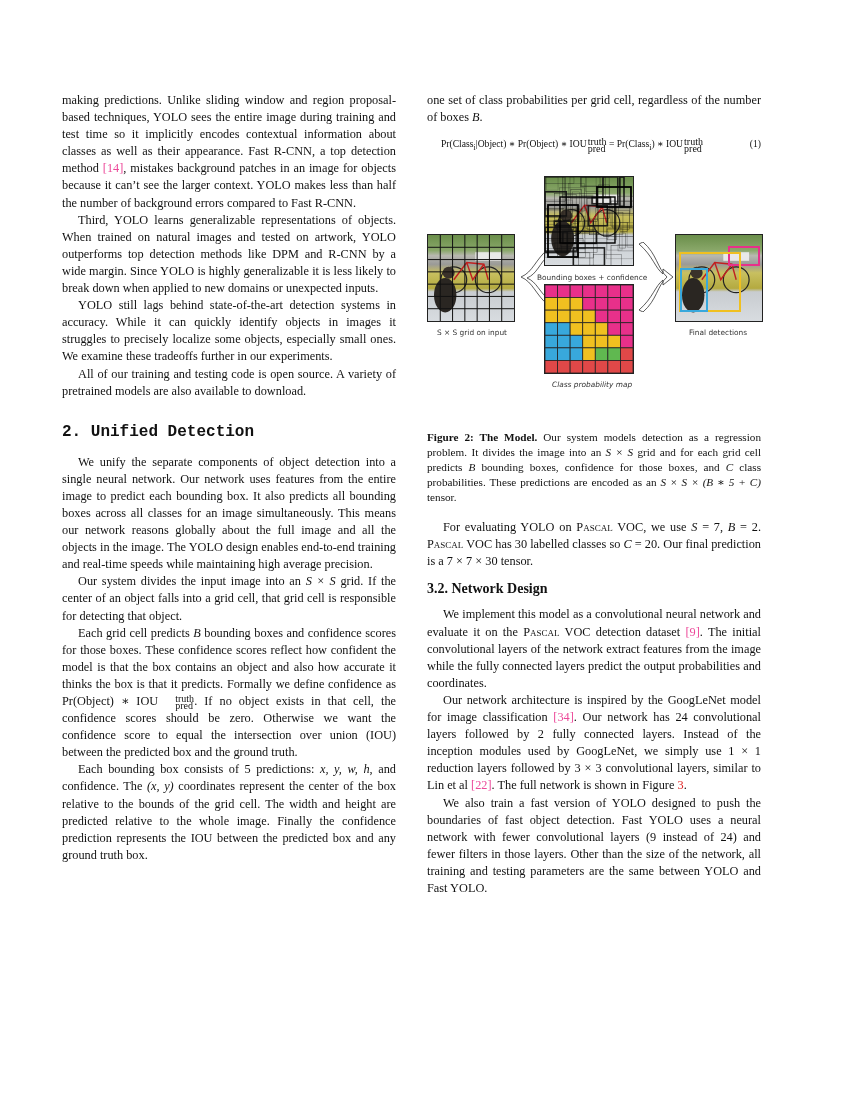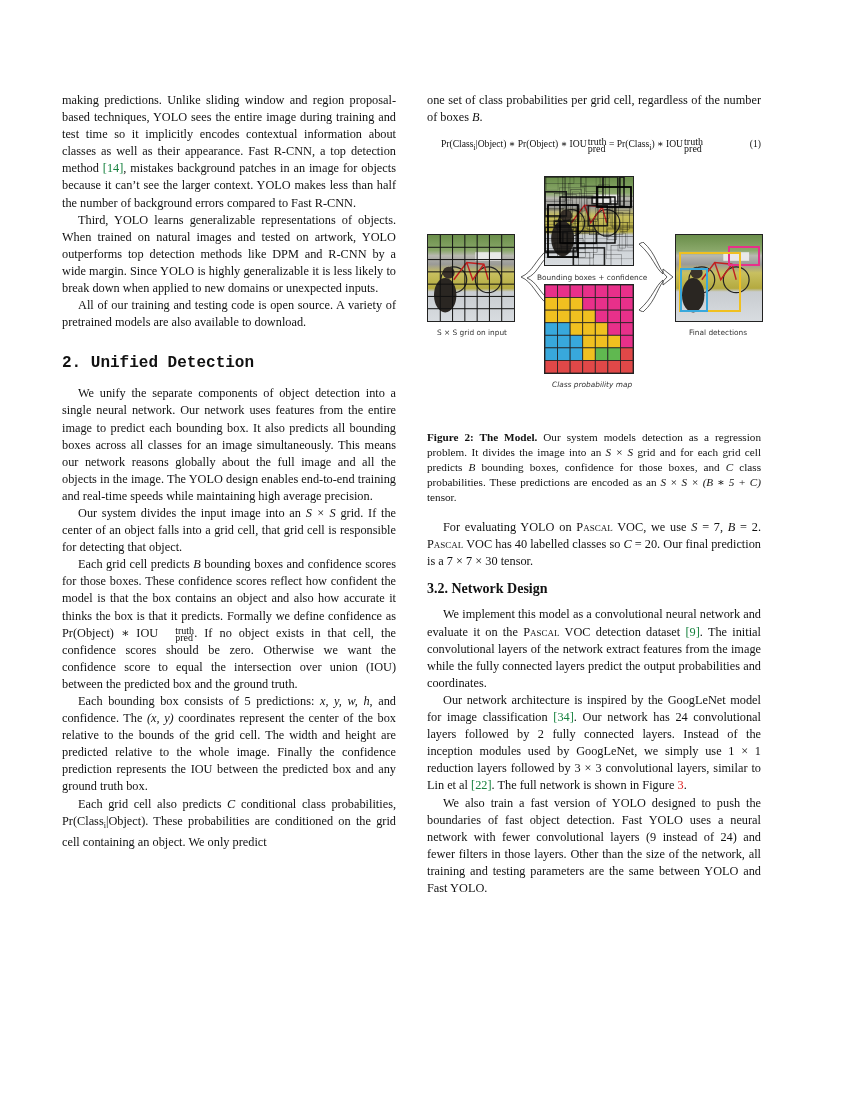--- a/index.html
+++ b/index.html
@@ -5,21 +5,21 @@
   html, body { margin: 0; padding: 0; background: #ffffff; }
   body { width: 841px; height: 1094px; position: relative; overflow: hidden;
          font-family: "Liberation Serif", "DejaVu Serif", serif; color: #111; }
   .col { position: absolute; top: 92px; width: 334px; font-size: 12.3px; line-height: 17.1px; text-align: justify; }
   .col-left { left: 62px; }
   .col-right { left: 427px; }
   p { margin: 0; }
   p.ind { text-indent: 16px; }
   h2 { font-size: 16px; font-weight: bold; margin: 22px 0 12px 0; line-height: 20px; font-family: Liberation Mono, monospace; }
   h3 { font-size: 14px; font-weight: bold; margin: 10px 0 8px 0; line-height: 18px; }
-  .cite { color: #15803d; }
+  .cite { color: #ec4899; }
   .figref { color: #e02020; }
   .math { font-style: italic; }
   .sc { font-variant: small-caps; }
   sup.s, sub.s { font-size: 8px; }
   .io { display: inline-block; vertical-align: middle; line-height: 7px; font-size: 10px; text-align: left; margin-left: 1px; }
   .io span { display: block; }
   .eq { font-size: 9.6px; margin: 9px 0 10px 0; display: flex; justify-content: space-between; align-items: flex-start; padding-left: 14px; }
   .figure { position: relative; height: 222px; margin-top: 18px; }
   .fig-label { position: absolute; font-family: "DejaVu Sans", sans-serif; font-size: 7.4px; color: #333; white-space: nowrap; }
   .caption { font-size: 11.2px; line-height: 15px; margin-top: 34px; }
@@ -27,29 +27,29 @@
   .photo { position: absolute; overflow: hidden; border: 1.5px solid #222; }
   .photo .bg { position: absolute; inset: 0; }
   .after-fig { margin-top: 14px; }
 </style>
 </head>
 <body>
 
 <div class="col col-left">
   <p><span>making predictions. Unlike sliding window and region proposal-based techniques, YOLO sees the entire image during training and test time so it implicitly encodes contextual information about classes as well as their appearance. Fast R-CNN, a top detection method </span><a class="cite">[14]</a><span>, mistakes background patches in an image for objects because it can’t see the larger context. YOLO makes less than half the number of background errors compared to Fast R-CNN.</span></p>
   <p class="ind">Third, YOLO learns generalizable representations of objects. When trained on natural images and tested on artwork, YOLO outperforms top detection methods like DPM and R-CNN by a wide margin. Since YOLO is highly generalizable it is less likely to break down when applied to new domains or unexpected inputs.</p>
+  <p class="ind">YOLO still lags behind state-of-the-art detection systems in accuracy. While it can quickly identify objects in images it struggles to precisely localize some objects, especially small ones. We examine these tradeoffs further in our experiments.</p>
   <p class="ind">All of our training and testing code is open source. A variety of pretrained models are also available to download.</p>
 
   <h2>2. Unified Detection</h2>
 
   <p class="ind">We unify the separate components of object detection into a single neural network. Our network uses features from the entire image to predict each bounding box. It also predicts all bounding boxes across all classes for an image simultaneously. This means our network reasons globally about the full image and all the objects in the image. The YOLO design enables end-to-end training and real-time speeds while maintaining high average precision.</p>
   <p class="ind"><span>Our system divides the input image into an </span><span class="math">S × S</span><span> grid. If the center of an object falls into a grid cell, that grid cell is responsible for detecting that object.</span></p>
   <p class="ind"><span>Each grid cell predicts </span><span class="math">B</span><span> bounding boxes and confidence scores for those boxes. These confidence scores reflect how confident the model is that the box contains an object and also how accurate it thinks the box is that it predicts. Formally we define confidence as Pr(Object) ∗ IOU</span><span class="io"><span>truth</span><span>pred</span></span><span>. If no object exists in that cell, the confidence scores should be zero. Otherwise we want the confidence score to equal the intersection over union (IOU) between the predicted box and the ground truth.</span></p>
   <p class="ind"><span>Each bounding box consists of 5 predictions: </span><span class="math">x, y, w, h</span><span>, and confidence. The </span><span class="math">(x, y)</span><span> coordinates represent the center of the box relative to the bounds of the grid cell. The width and height are predicted relative to the whole image. Finally the confidence prediction represents the IOU between the predicted box and any ground truth box.</span></p>
-  <p class="ind"><span>Each grid cell also predicts </span><span class="math">C</span><span> conditional class probabilities, Pr(Class</span><sub class="s">i</sub><span>|Object). These probabilities are conditioned on the grid cell containing an object. We only predict</span></p>
 </div>
 
 <div class="col col-right">
   <p><span>one set of class probabilities per grid cell, regardless of the number of boxes </span><span class="math">B</span><span>.</span></p>
 
   <div class="eq">
     <span><span>Pr(Class</span><sub class="s">i</sub><span>|Object) ∗ Pr(Object) ∗ IOU</span><span class="io"><span>truth</span><span>pred</span></span><span> = Pr(Class</span><sub class="s">i</sub><span>) ∗ IOU</span><span class="io"><span>truth</span><span>pred</span></span></span>
     <span>(1)</span>
   </div>
 
@@ -248,21 +248,21 @@
           <rect x="53" y="12" width="30" height="18" fill="none" stroke="#e8308a" stroke-width="2"></rect>
           <rect x="4" y="18" width="60" height="58" fill="none" stroke="#f0c020" stroke-width="2"></rect>
           <rect x="5" y="34" width="26" height="42" fill="none" stroke="#38a8dc" stroke-width="2"></rect>
         </svg>
     </div>
     <div class="fig-label" style="left:262px; top:150px;">Final detections</div>
   </div>
 
   <p class="caption"><b>Figure 2: The Model.</b><span> Our system models detection as a regression problem. It divides the image into an </span><span class="math">S × S</span><span> grid and for each grid cell predicts </span><span class="math">B</span><span> bounding boxes, confidence for those boxes, and </span><span class="math">C</span><span> class probabilities. These predictions are encoded as an </span><span class="math">S × S × (B ∗ 5 + C)</span><span> tensor.</span></p>
 
-  <p class="ind after-fig"><span>For evaluating YOLO on </span><span class="sc">Pascal</span><span> VOC, we use </span><span class="math">S</span><span> = 7, </span><span class="math">B</span><span> = 2. </span><span class="sc">Pascal</span><span> VOC has 40 labelled classes so </span><span class="math">C</span><span> = 20. Our final prediction is a 7 × 7 × 30 tensor.</span></p>
+  <p class="ind after-fig"><span>For evaluating YOLO on </span><span class="sc">Pascal</span><span> VOC, we use </span><span class="math">S</span><span> = 7, </span><span class="math">B</span><span> = 2. </span><span class="sc">Pascal</span><span> VOC has 30 labelled classes so </span><span class="math">C</span><span> = 20. Our final prediction is a 7 × 7 × 30 tensor.</span></p>
 
   <h3>3.2. Network Design</h3>
 
   <p class="ind"><span>We implement this model as a convolutional neural network and evaluate it on the </span><span class="sc">Pascal</span><span> VOC detection dataset </span><a class="cite">[9]</a><span>. The initial convolutional layers of the network extract features from the image while the fully connected layers predict the output probabilities and coordinates.</span></p>
   <p class="ind"><span>Our network architecture is inspired by the GoogLeNet model for image classification </span><a class="cite">[34]</a><span>. Our network has 24 convolutional layers followed by 2 fully connected layers. Instead of the inception modules used by GoogLeNet, we simply use 1 × 1 reduction layers followed by 3 × 3 convolutional layers, similar to Lin et al </span><a class="cite">[22]</a><span>. The full network is shown in Figure </span><a class="figref">3</a><span>.</span></p>
   <p class="ind">We also train a fast version of YOLO designed to push the boundaries of fast object detection. Fast YOLO uses a neural network with fewer convolutional layers (9 instead of 24) and fewer filters in those layers. Other than the size of the network, all training and testing parameters are the same between YOLO and Fast YOLO.</p>
 </div>
 
 <style>
   .scene {

